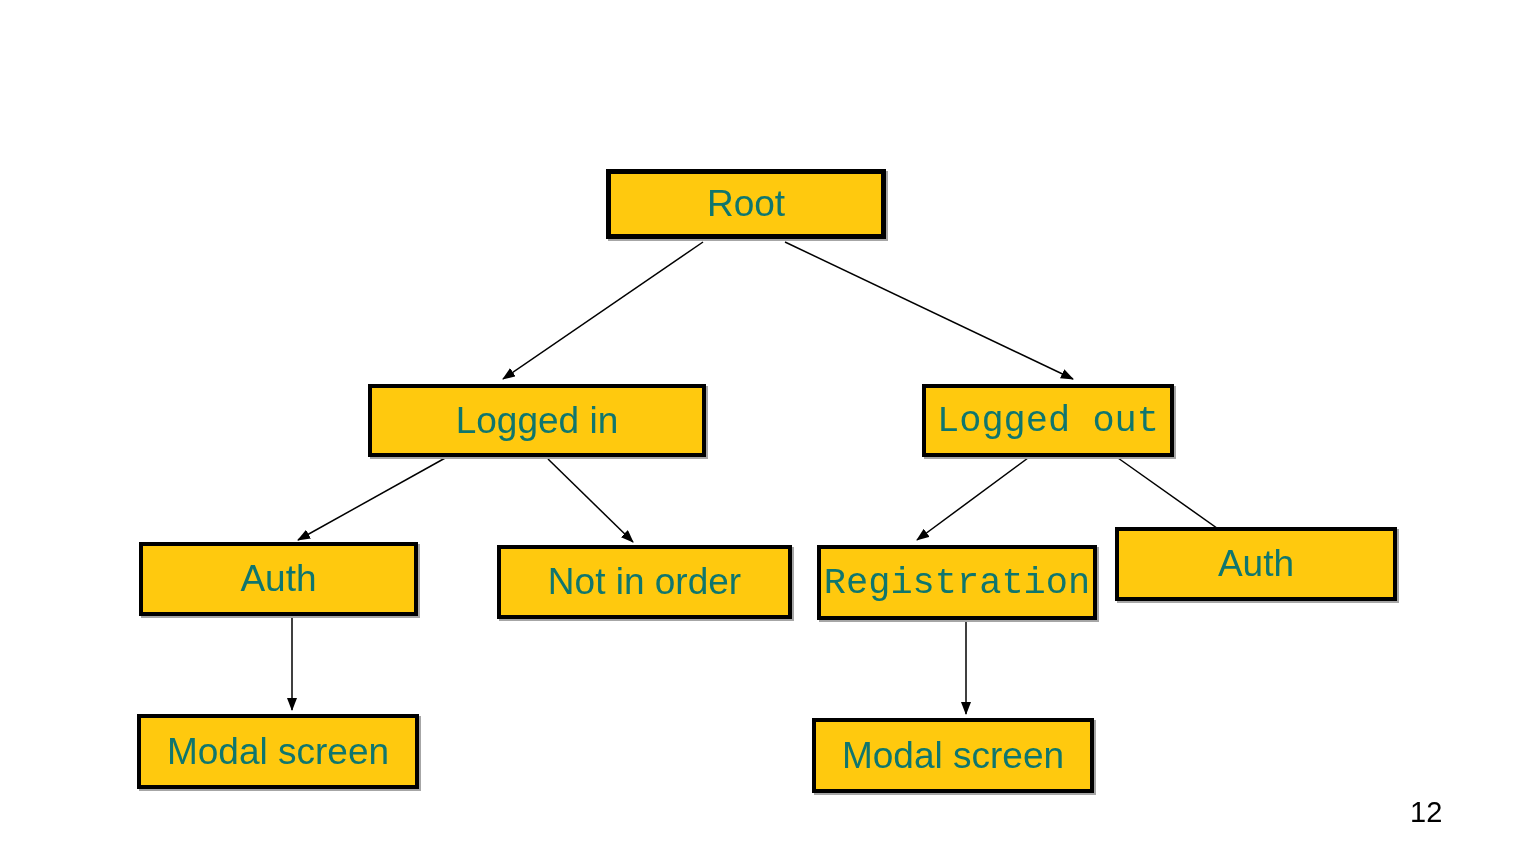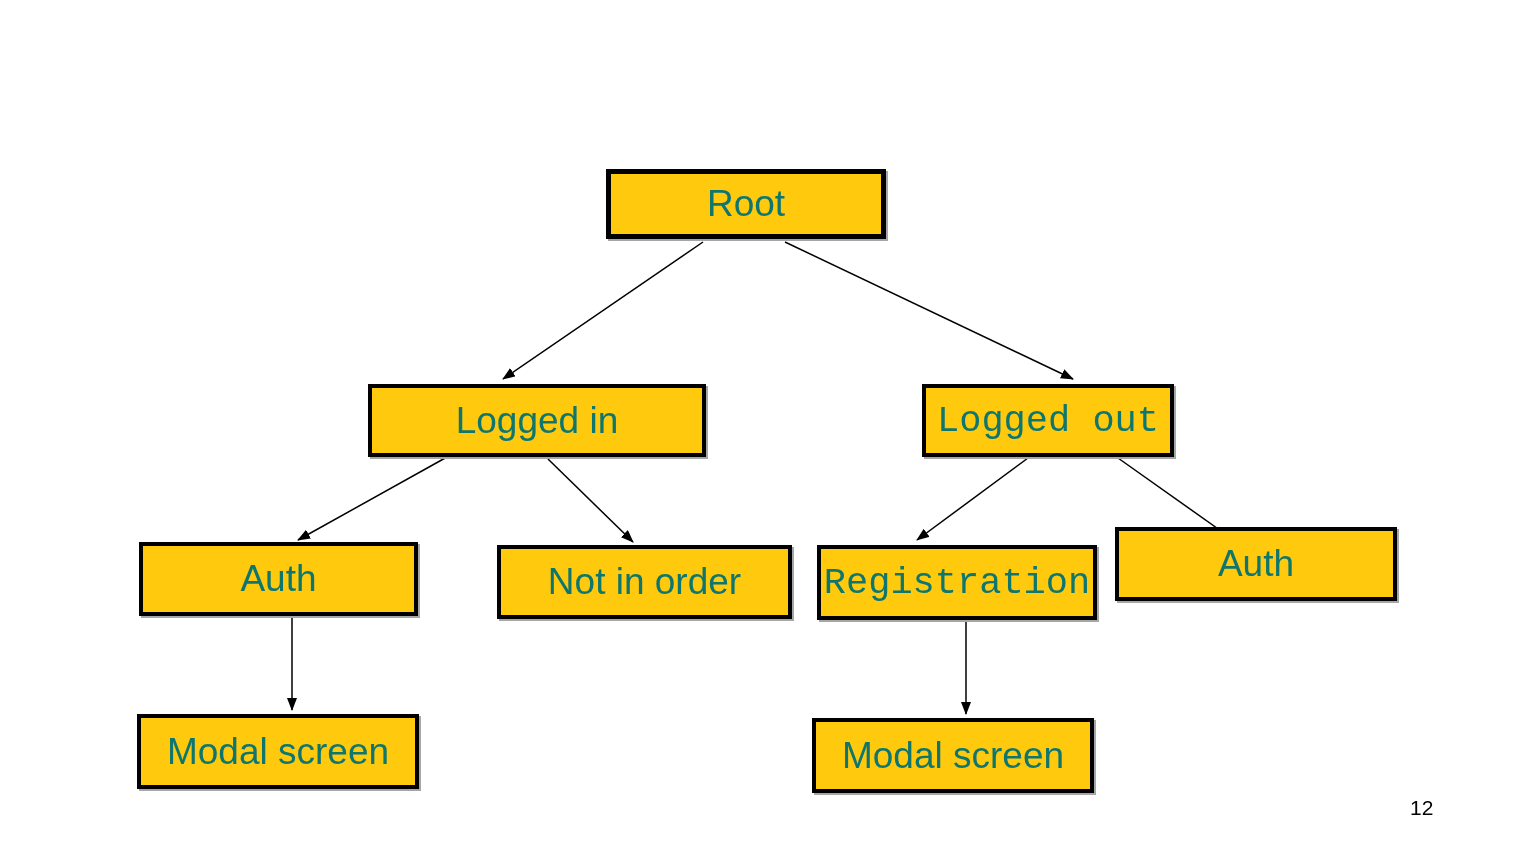--- a/index.html
+++ b/index.html
@@ -56,21 +56,21 @@
   #node-not_in_order       { left: 453px;  top: 545px; width: 295px; height: 74px; margin-left: 44px; }
   #node-registration       { left: 817px;  top: 545px; width: 280px; height: 75px; font-family: Liberation Mono, monospace; }
   #node-auth               { left: 1115px; top: 527px; width: 282px; height: 74px; }
   #node-modal_screen_left  { left: 137px;  top: 714px; width: 282px; height: 75px; }
   #node-modal_screen_right { left: 812px;  top: 718px; width: 282px; height: 75px; }
 
   .page-number {
     position: absolute;
     left: 1410px;
     top: 796px;
-    font-size: 21px;
+    font-size: 29px;
     color: #000000;
   }
 </style>
 </head>
 <body>
 
 <div class="slide">
 
 
   <svg class="edges-svg" id="edges-svg" viewBox="0 0 1536 864" xmlns="http://www.w3.org/2000/svg">

